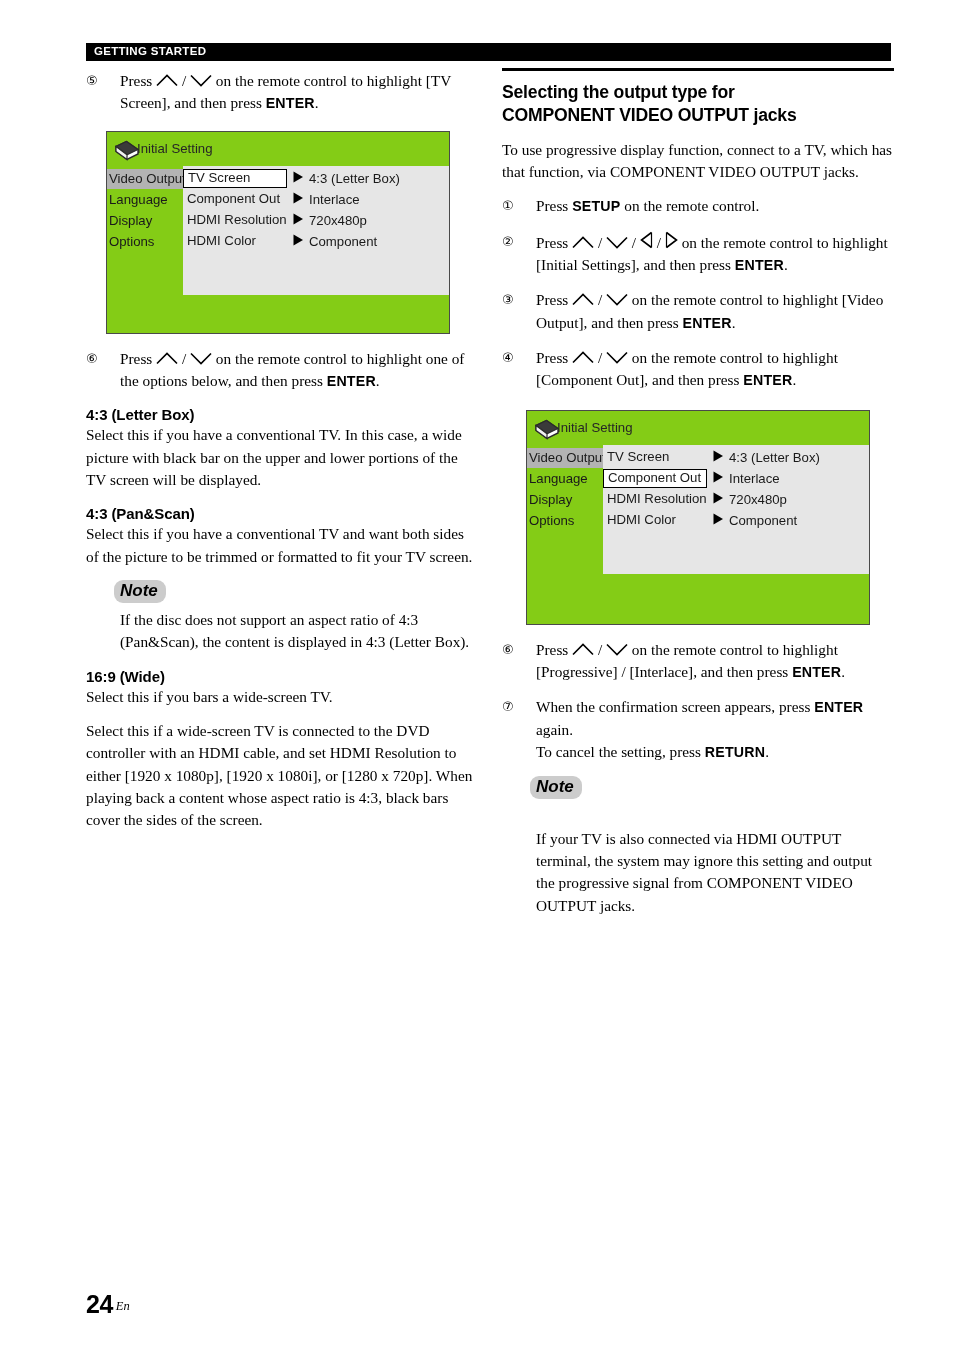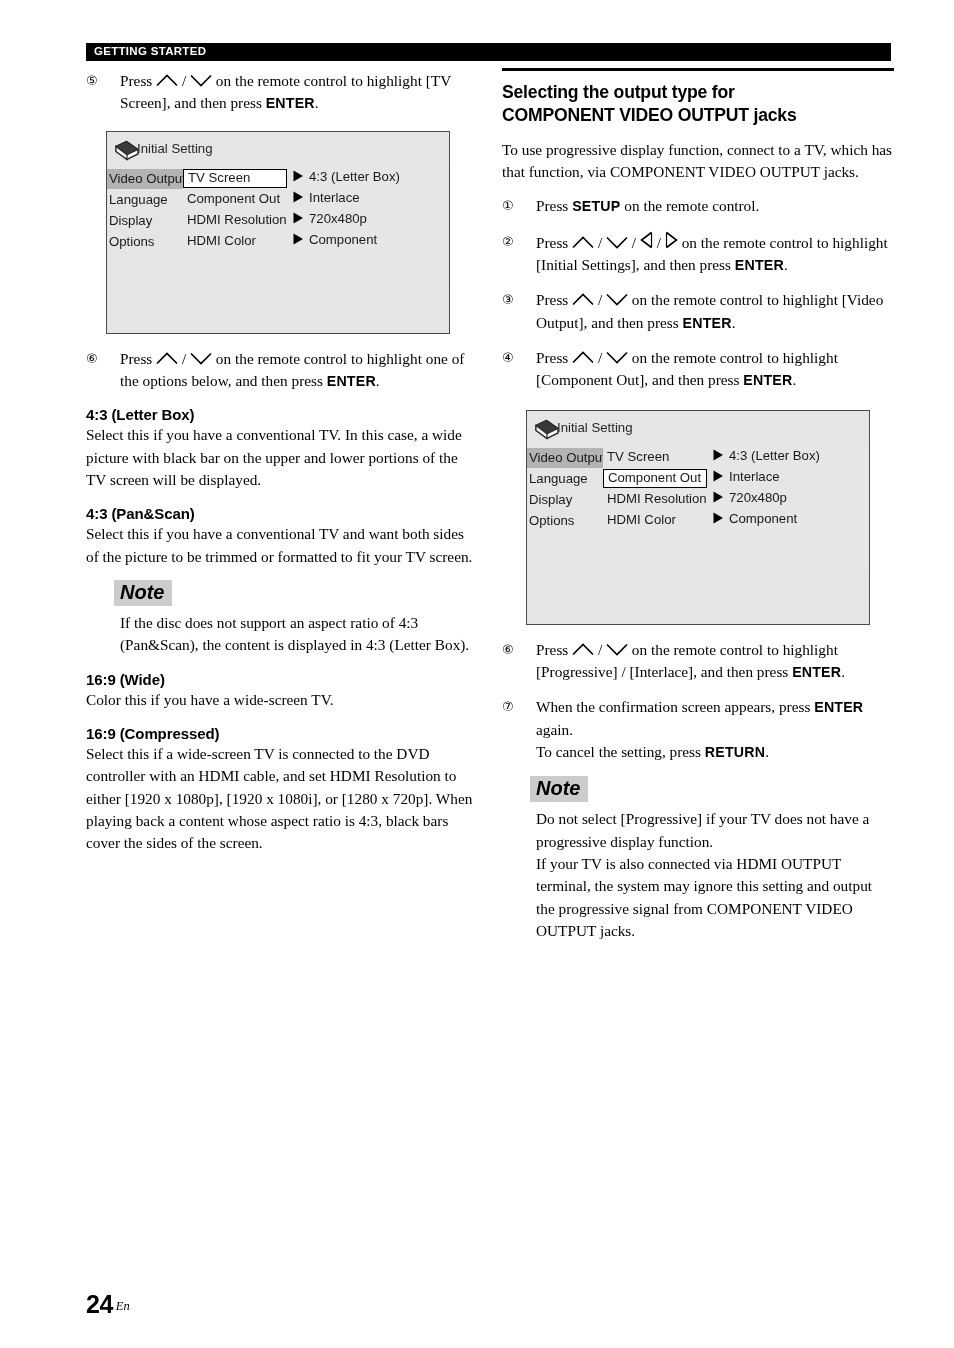--- a/index.html
+++ b/index.html
@@ -113,33 +113,34 @@
   .note-wrap {
     margin: 6px 0 12px 28px;
   }
   .note-tag {
     display: inline-block;
     background: #cccccc;
     padding: 1px 8px 2px 6px;
     font-family: "Liberation Sans", sans-serif;
     font-weight: bold;
     font-style: italic;
-    font-size: 20px;
+    font-size: 17px;
+    border-radius: 9px;
   }
   .note-body {
     margin: 6px 0 0 6px;
     font-size: 15.3px;
     line-height: 1.46;
   }
 
   
   .osd {
     position: relative;
     border: 1.5px solid #4a4a4a;
-    background: #e5e5e5;
+    background: #84cc16;
     box-sizing: border-box;
   }
   .osd-title {
     position: relative;
     height: 34px;
     padding-left: 8px;
     padding-top: 9px;
     box-sizing: border-box;
   }
   .osd-title .disc-icon {
@@ -179,21 +180,21 @@
   .osd-cat.selected {
     background: #b3b3b3;
   }
   .osd-items {
     flex: 1;
     background: #e6e6e6;
     padding: 3px 0 42px 0;
   }
   .osd-row {
     display: flex;
-    align-items: flex-start;
+    align-items: center;
     height: 20px;
     margin-bottom: 1px;
   }
   .osd-row .name {
     width: 104px;
     flex: none;
     font-family: "Liberation Sans", sans-serif;
     font-size: 13.2px;
     color: #1a1a1a;
     padding-left: 4px;
@@ -333,23 +334,22 @@
 
     <h3 class="sub">4:3 (Pan&amp;Scan)</h3>
     <p class="body">Select this if you have a conventional TV and want both sides of the picture to be trimmed or formatted to fit your TV screen.</p>
 
     <div class="note-wrap">
       <span class="note-tag">Note</span>
       <p class="note-body">If the disc does not support an aspect ratio of 4:3 (Pan&amp;Scan), the content is displayed in 4:3 (Letter Box).</p>
     </div>
 
     <h3 class="sub">16:9 (Wide)</h3>
-    <p class="body">Color this if you have a wide-screen TV.</p>
-
-    <h3 class="sub">16:9 (Compressed)</h3>
+    <p class="body">Select this if you bars a wide-screen TV.</p>
+
     <p class="body">Select this if a wide-screen TV is connected to the DVD controller with an HDMI cable, and set HDMI Resolution to either [1920 x 1080p], [1920 x 1080i], or [1280 x 720p]. When playing back a content whose aspect ratio is 4:3, black bars cover the sides of the screen.</p>
   </div>
 
   <div class="col-right">
 
     <div class="rule-thick"></div>
     <h2 class="section">
       <span>Selecting the output type for</span><br>
       <span>COMPONENT VIDEO OUTPUT jacks</span>
     </h2>
@@ -485,21 +485,21 @@
       <span>When the confirmation screen appears, press</span>
       <span class="b">ENTER</span>
       <span>again.</span><br>
       <span>To cancel the setting, press</span>
       <span class="b">RETURN</span><span>.</span>
     </div>
 
     <div class="note-wrap">
       <span class="note-tag">Note</span>
       <p class="note-body">
-        <span>Do not select [Progressive] if your TV does not have a progressive display function.</span><br>
+        <br>
         <span>If your TV is also connected via HDMI OUTPUT terminal, the system may ignore this setting and output the progressive signal from COMPONENT VIDEO OUTPUT jacks.</span>
       </p>
     </div>
   </div>
 
   <div class="footer">
     <span class="pg">24</span><span class="lang">En</span>
   </div>
 
 </div>

